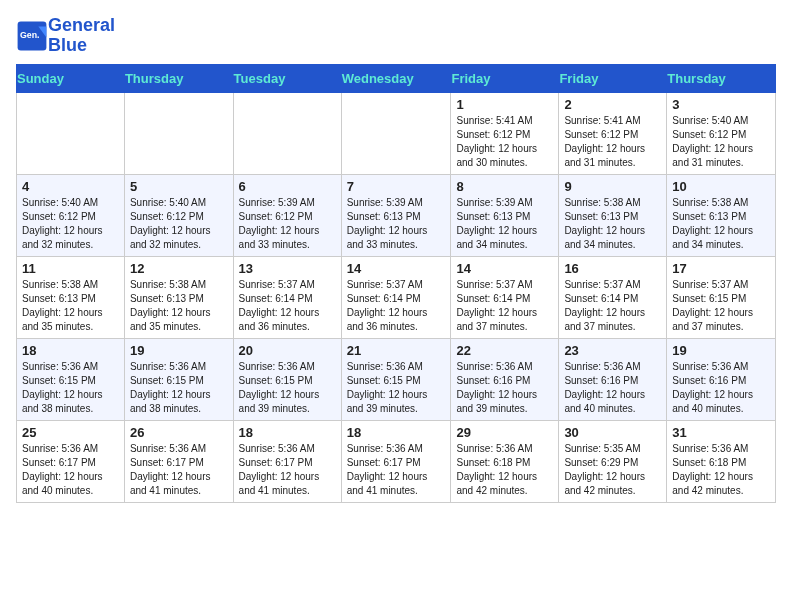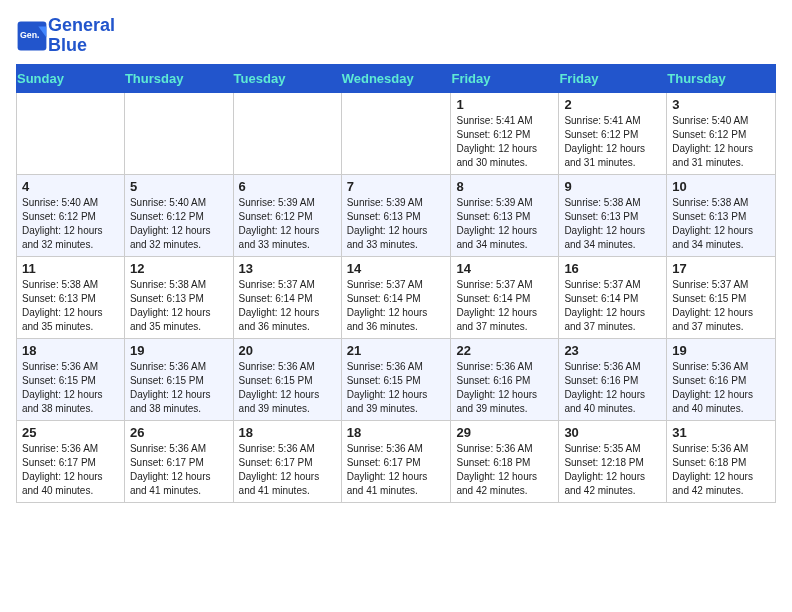--- a/index.html
+++ b/index.html
@@ -330,21 +330,21 @@
         <td>
           <span class="day-num">29</span>
           <div class="day-info" style="white-space: pre-line;">Sunrise: 5:36 AM
 Sunset: 6:18 PM
 Daylight: 12 hours
 and 42 minutes.</div>
         </td>
         <td>
           <span class="day-num">30</span>
           <div class="day-info" style="white-space: pre-line;">Sunrise: 5:35 AM
-Sunset: 12:18 PM
+Sunset: 6:29 PM
 Daylight: 12 hours
 and 42 minutes.</div>
         </td>
         <td>
           <span class="day-num">31</span>
           <div class="day-info" style="white-space: pre-line;">Sunrise: 5:36 AM
 Sunset: 6:18 PM
 Daylight: 12 hours
 and 42 minutes.</div>
         </td>

